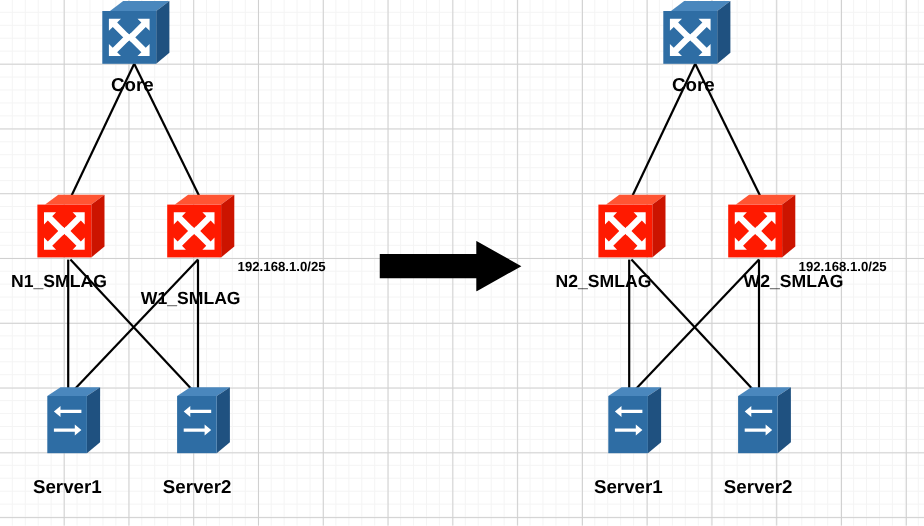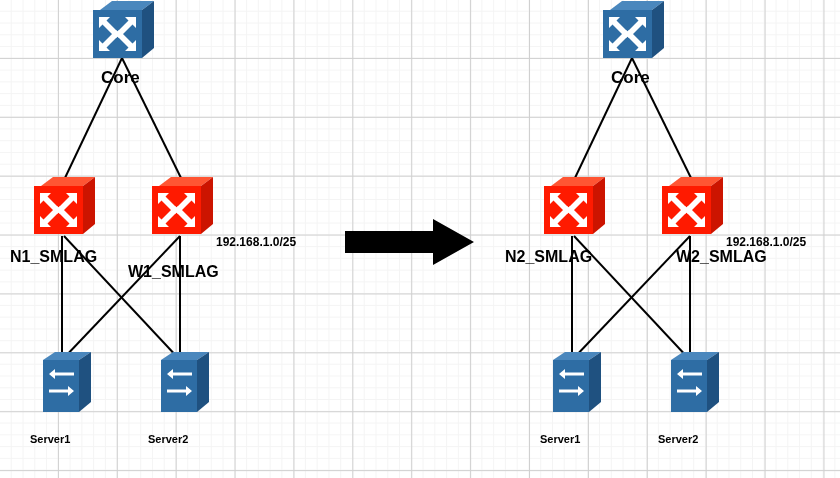--- a/index.html
+++ b/index.html
@@ -41,21 +41,21 @@
   .label {
     position: absolute;
     font-family: "Liberation Sans", sans-serif;
     font-weight: bold;
     color: #000000;
     white-space: nowrap;
     line-height: 1;
   }
   .label-core { font-size: 17px; }
   .label-switch { font-size: 16px; }
-  .label-server { font-size: 11px; }
+  .label-server { font-size: 17px; }
   .label-subnet { font-size: 12px; margin-top: 37px; }
   .arrow-mid { position: absolute; }
 </style>
 </head>
 <body>
 
 <div id="canvas">
 
   <svg class="links-layer" viewBox="0 0 840 478" width="840" height="478">
 

